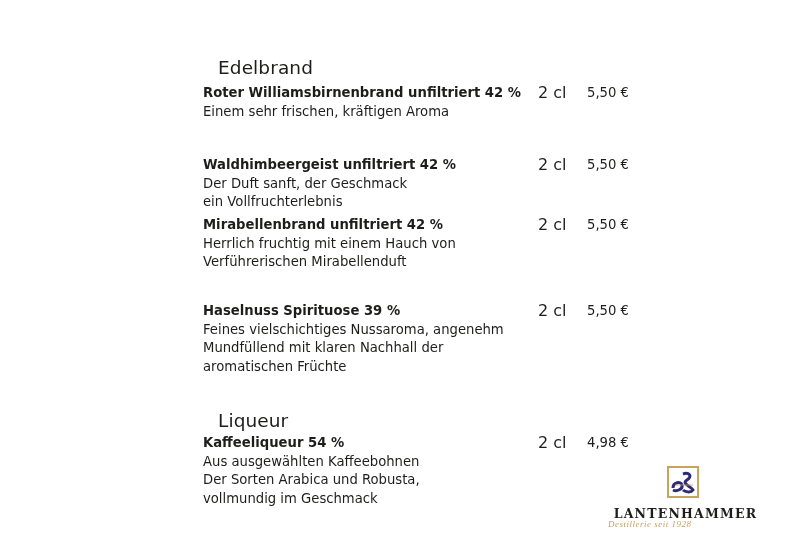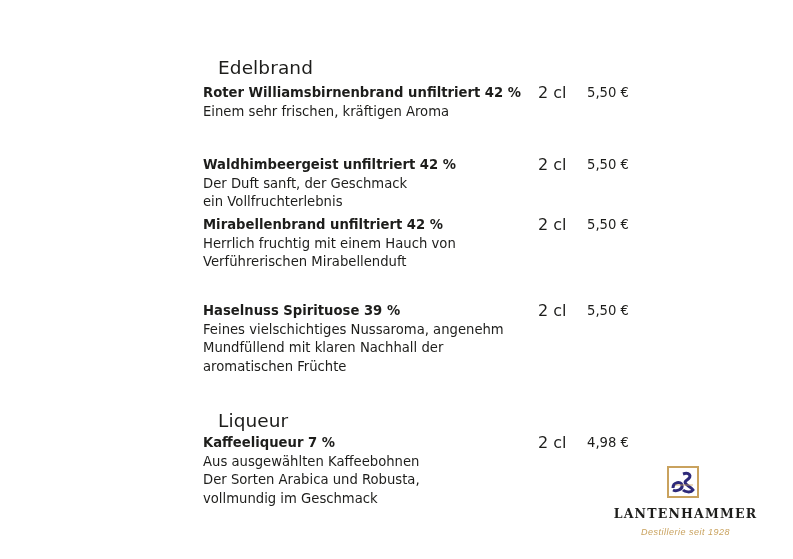--- a/index.html
+++ b/index.html
@@ -8,22 +8,22 @@
   .section-title { position: absolute; left: 203px; font-size: 18.5px; font-weight: normal; letter-spacing: 0.1px; margin: 15px; }
   .item { position: absolute; left: 203px; width: 440px; }
   .item-name { font-size: 13.2px; font-weight: bold; line-height: 18.5px; white-space: nowrap; font-family: "DejaVu Sans", sans-serif; }
   .item-desc { font-size: 13.2px; line-height: 18.5px; white-space: nowrap; }
   .vol { position: absolute; left: 335px; top: 0; font-size: 16px; line-height: 18.5px; }
   .price { position: absolute; left: 384px; top: 0; font-size: 13.2px; line-height: 18.5px; white-space: nowrap; }
   .logo { position: absolute; left: 608px; top: 466px; width: 155px; height: 70px; }
   .logo-mark { position: absolute; left: 59px; top: 0; width: 32px; height: 32px; border: 2px solid #c9a25e; box-sizing: border-box; background: #fff; }
   .logo-name { position: absolute; left: 0; top: 40px; width: 155px; text-align: center;
                font-family: "DejaVu Serif", serif; font-size: 12.5px; letter-spacing: 1.2px; color: #1d1d1b; font-weight: bold; }
-  .logo-sub { position: absolute; left: 0; top: 61px; width: 155px; text-align: center;
-              font-family: Liberation Sans, sans-serif; font-style: italic; font-size: 9px; color: #c9a25e; letter-spacing: 0.5px; }
+  .logo-sub { position: absolute; left: 0; top: 53px; width: 155px; 
+              font-family: Liberation Serif, serif; font-style: italic; font-size: 9px; color: #c9a25e; letter-spacing: 0.5px; }
 </style>
 </head>
 <body>
 
 <h2 class="section-title" style="top:42px;">Edelbrand</h2>
 
 <div class="item" style="top:84px;">
   <div class="item-name">Roter Williamsbirnenbrand unfiltriert 42 %</div>
   <div class="item-desc">Einem sehr frischen, kräftigen Aroma</div>
   <span class="vol">2 cl</span>
@@ -51,21 +51,21 @@
   <div class="item-desc">Feines vielschichtiges Nussaroma, angenehm</div>
   <div class="item-desc">Mundfüllend mit klaren Nachhall der</div>
   <div class="item-desc">aromatischen Früchte</div>
   <span class="vol">2 cl</span>
   <span class="price">5,50 €</span>
 </div>
 
 <h2 class="section-title" style="top:395px;">Liqueur</h2>
 
 <div class="item" style="top:434px;">
-  <div class="item-name">Kaffeeliqueur 7 %</div>
+  <div class="item-name">Kaffeeliqueur 54 %</div>
   <div class="item-desc">Aus ausgewählten Kaffeebohnen</div>
   <div class="item-desc">Der Sorten Arabica und Robusta,</div>
   <div class="item-desc">vollmundig im Geschmack</div>
   <span class="vol">2 cl</span>
   <span class="price">4,98 €</span>
 </div>
 
 <div class="logo">
   <div class="logo-mark">
     <svg width="28" height="28" viewBox="0 0 28 28">

